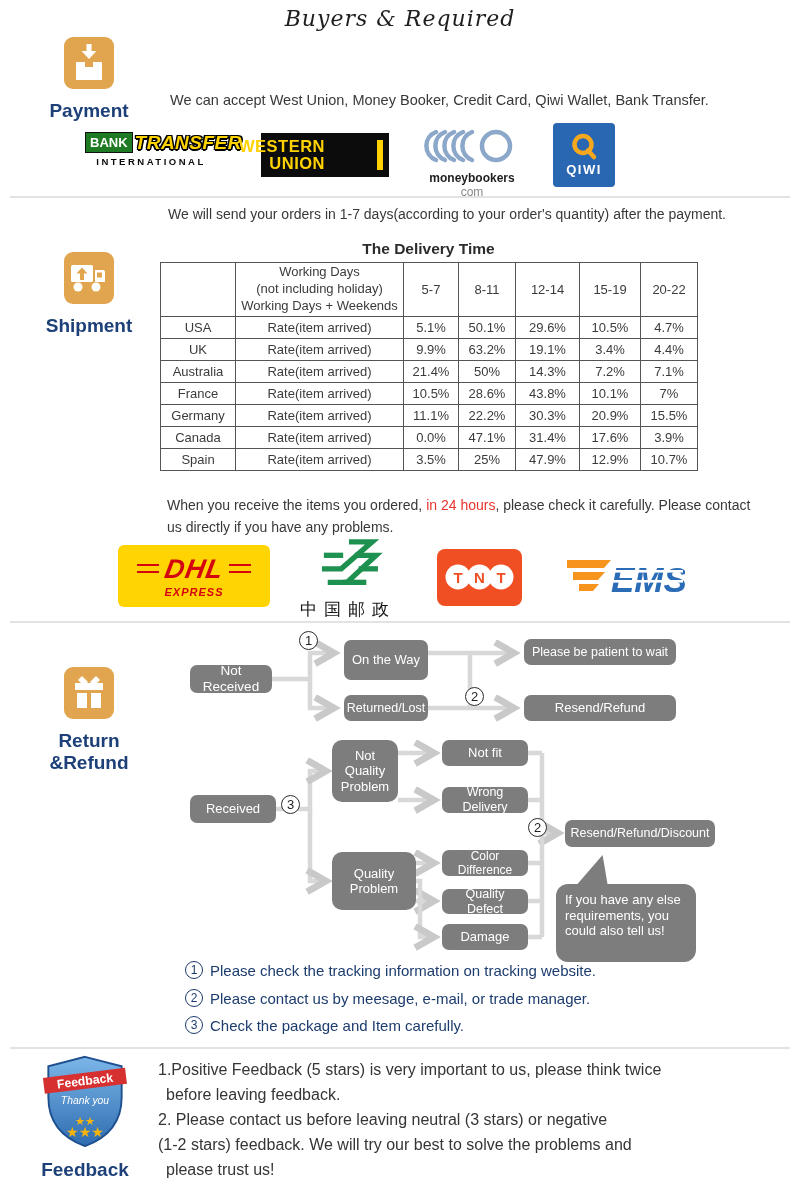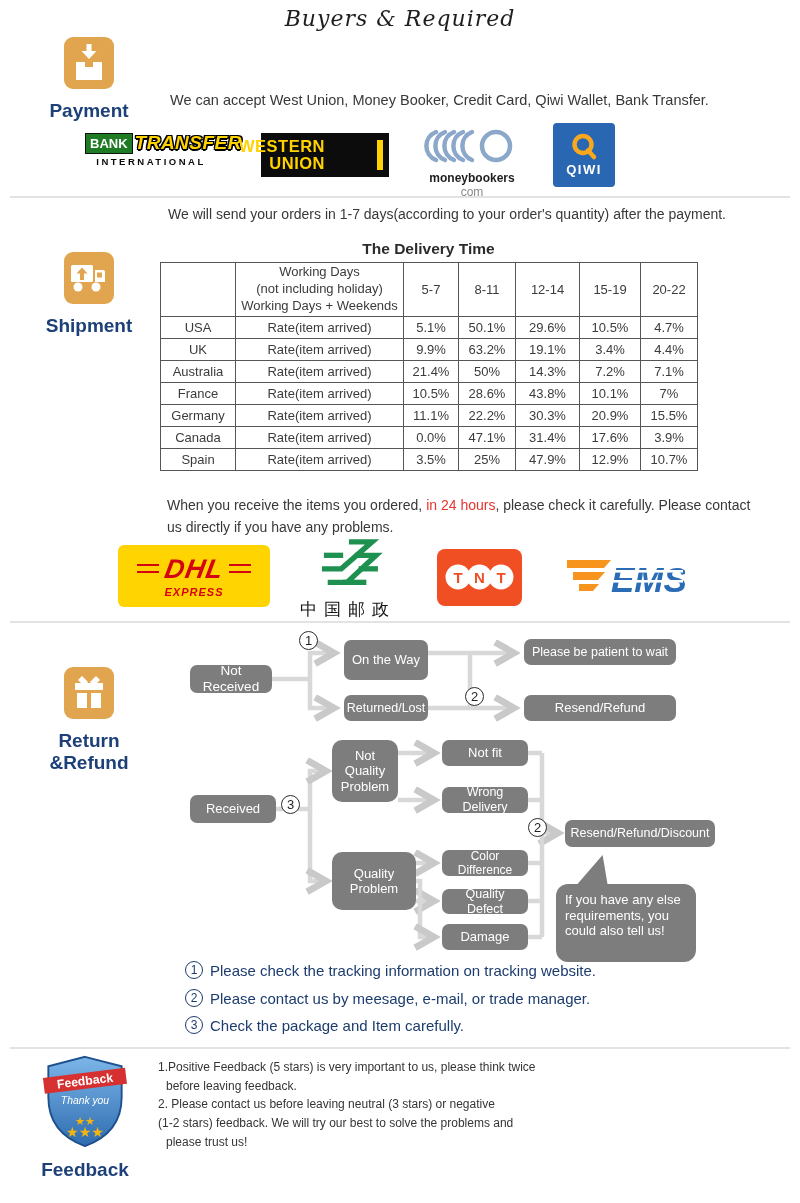--- a/index.html
+++ b/index.html
@@ -8,21 +8,21 @@
   .abs{position:absolute;}
   .title{position:absolute;left:0;top:6px;width:100%;text-align:center;
          font-family:"DejaVu Serif",serif;font-style:italic;font-size:22px;color:#1e1e1e;letter-spacing:1px;}
   .divider{position:absolute;left:10px;width:780px;height:2px;background:#e3e3e3;}
   .side-block{position:absolute;text-align:center;}
   .side-label{margin-top:7px;font-size:19px;font-weight:bold;color:#1c4077;}
   .desc{position:absolute;font-size:14.5px;color:#383838;}
   .intro{position:absolute;font-size:14px;color:#383838;}
   
   .logo{position:absolute;}
-  .bt-row{display:flex;align-items:center;}
+  .bt-row{display:flex;align-items:flex-start;}
   .bt-bank{background:#1f7a24;color:#fff;font-weight:bold;font-size:13px;padding:2px 4px;border:1px solid #111;}
   .bt-transfer{font-style:italic;font-weight:bold;font-size:19px;color:#ffd300;margin-left:2px;letter-spacing:.5px;
     text-shadow:-1.4px -1.4px 0 #000,1.4px -1.4px 0 #000,-1.4px 1.4px 0 #000,1.4px 1.4px 0 #000,0 1.6px 0 #000;}
   .bt-sub{font-size:9.5px;font-weight:bold;letter-spacing:2.5px;color:#0a0a0a;margin-top:2px;text-align:center;}
   .wu{width:128px;height:44px;background:#0c0c0c;display:flex;align-items:center;justify-content:flex-end;padding-right:6px;box-sizing:border-box;}
   .wu-txt{display:flex;flex-direction:column;align-items:flex-end;line-height:1.02;}
   .wu-txt span{color:#ffd200;font-weight:bold;font-size:16.5px;letter-spacing:.5px;}
   .wu-bars{width:8px;height:30px;margin-left:4px;border-left:3px solid #ffd200;border-right:3px solid #ffd200;}
   .mb{width:96px;text-align:center;}
   .mb-text{font-size:12px;color:#1d1d1d;font-weight:bold;margin-top:1px;}
@@ -60,21 +60,21 @@
           padding:8px 9px;box-sizing:border-box;text-align:left;}
   .bubble-tail{position:absolute;background:#7d7d7d;clip-path:polygon(85% 0,100% 100%,8% 100%);}
   .cnum{position:absolute;width:19px;height:19px;border:1.6px solid #2c2c2c;border-radius:50%;background:#fff;
         color:#222;font-size:13px;display:flex;align-items:center;justify-content:center;box-sizing:border-box;}
   
   .note-row{position:absolute;display:flex;align-items:center;}
   .note-num{width:18px;height:18px;border:1.5px solid #1c3c6e;border-radius:50%;color:#1c3c6e;font-size:12px;
             display:flex;align-items:center;justify-content:center;margin-right:7px;box-sizing:border-box;flex:none;}
   .note-text{font-size:15px;color:#1c3c6e;}
   
-  .fb-text{position:absolute;font-size:12px;color:#353535;line-height:1.56;}
+  .fb-text{position:absolute;font-size:16px;color:#353535;line-height:1.56;}
   .fb-text .indent{padding-left:8px;}
   svg text{font-family:"Liberation Sans",sans-serif;}
 </style>
 </head>
 <body>
 
 <div class="page">
 
   <div class="title">Buyers &amp; Required</div>
 

